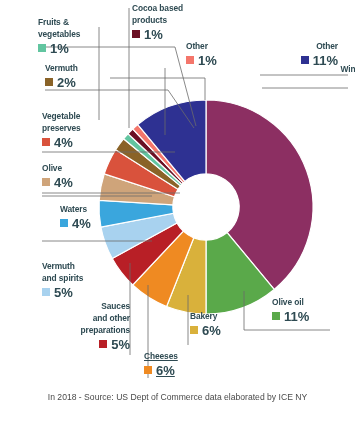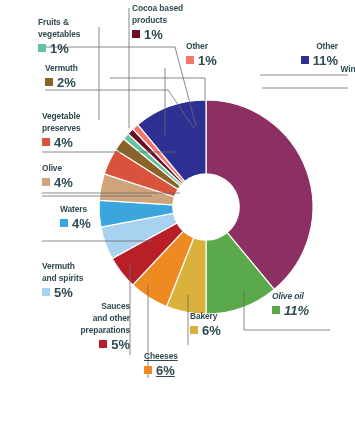--- a/index.html
+++ b/index.html
@@ -186,21 +186,21 @@
   </div>
 
   <div class="legend left" id="cl-pasta" style="left: 190px; top: 310px; width: 58px;">
     <div class="lbl">Bakery</div>
     <div class="valrow">
       <span class="swatch" style="background: rgb(217, 177, 59);"></span>
       <span class="pct">6%</span>
     </div>
   </div>
 
-  <div class="legend left" id="cl-oliveoil" style="left: 272px; top: 290px; width: 74px; font-style: italic;">
+  <div class="legend left" id="cl-oliveoil" style="left: 272px; top: 296px; width: 74px;">
     <div class="lbl">Olive oil</div>
     <div class="valrow">
       <span class="swatch" style="background: rgb(90, 169, 74);"></span>
       <span class="pct">11%</span>
     </div>
   </div>
 
   <div class="legend right" id="cl-wine" style="left: 260px; top: 63px; width: 100px;">
     <div class="lbl">Wine</div>
   </div>
@@ -223,13 +223,14 @@
 
   <div class="legend left" id="cl-cocoa" style="left: 132px; top: 2px; width: 80px;">
     <div class="lbl">Cocoa based
 products</div>
     <div class="valrow">
       <span class="swatch" style="background: rgb(107, 16, 36);"></span>
       <span class="pct">1%</span>
     </div>
   </div>
 
+  <div class="caption">In 2018 - Source: US Dept of Commerce data elaborated by ICE NY</div>
 </div>
 
 </body></html>

